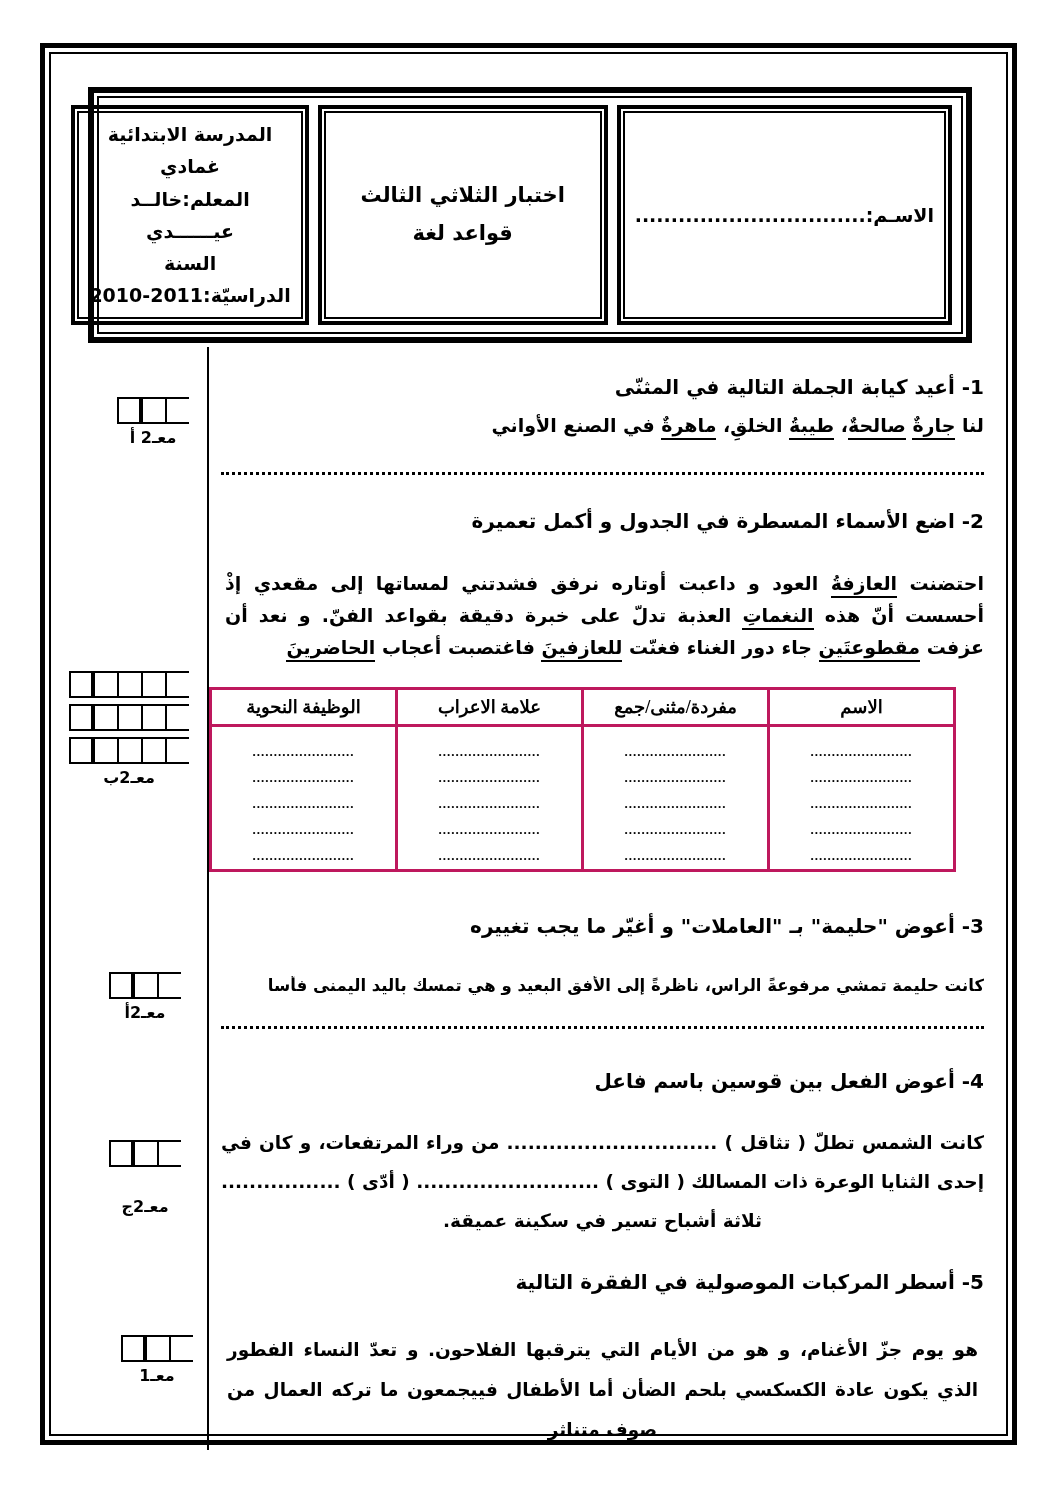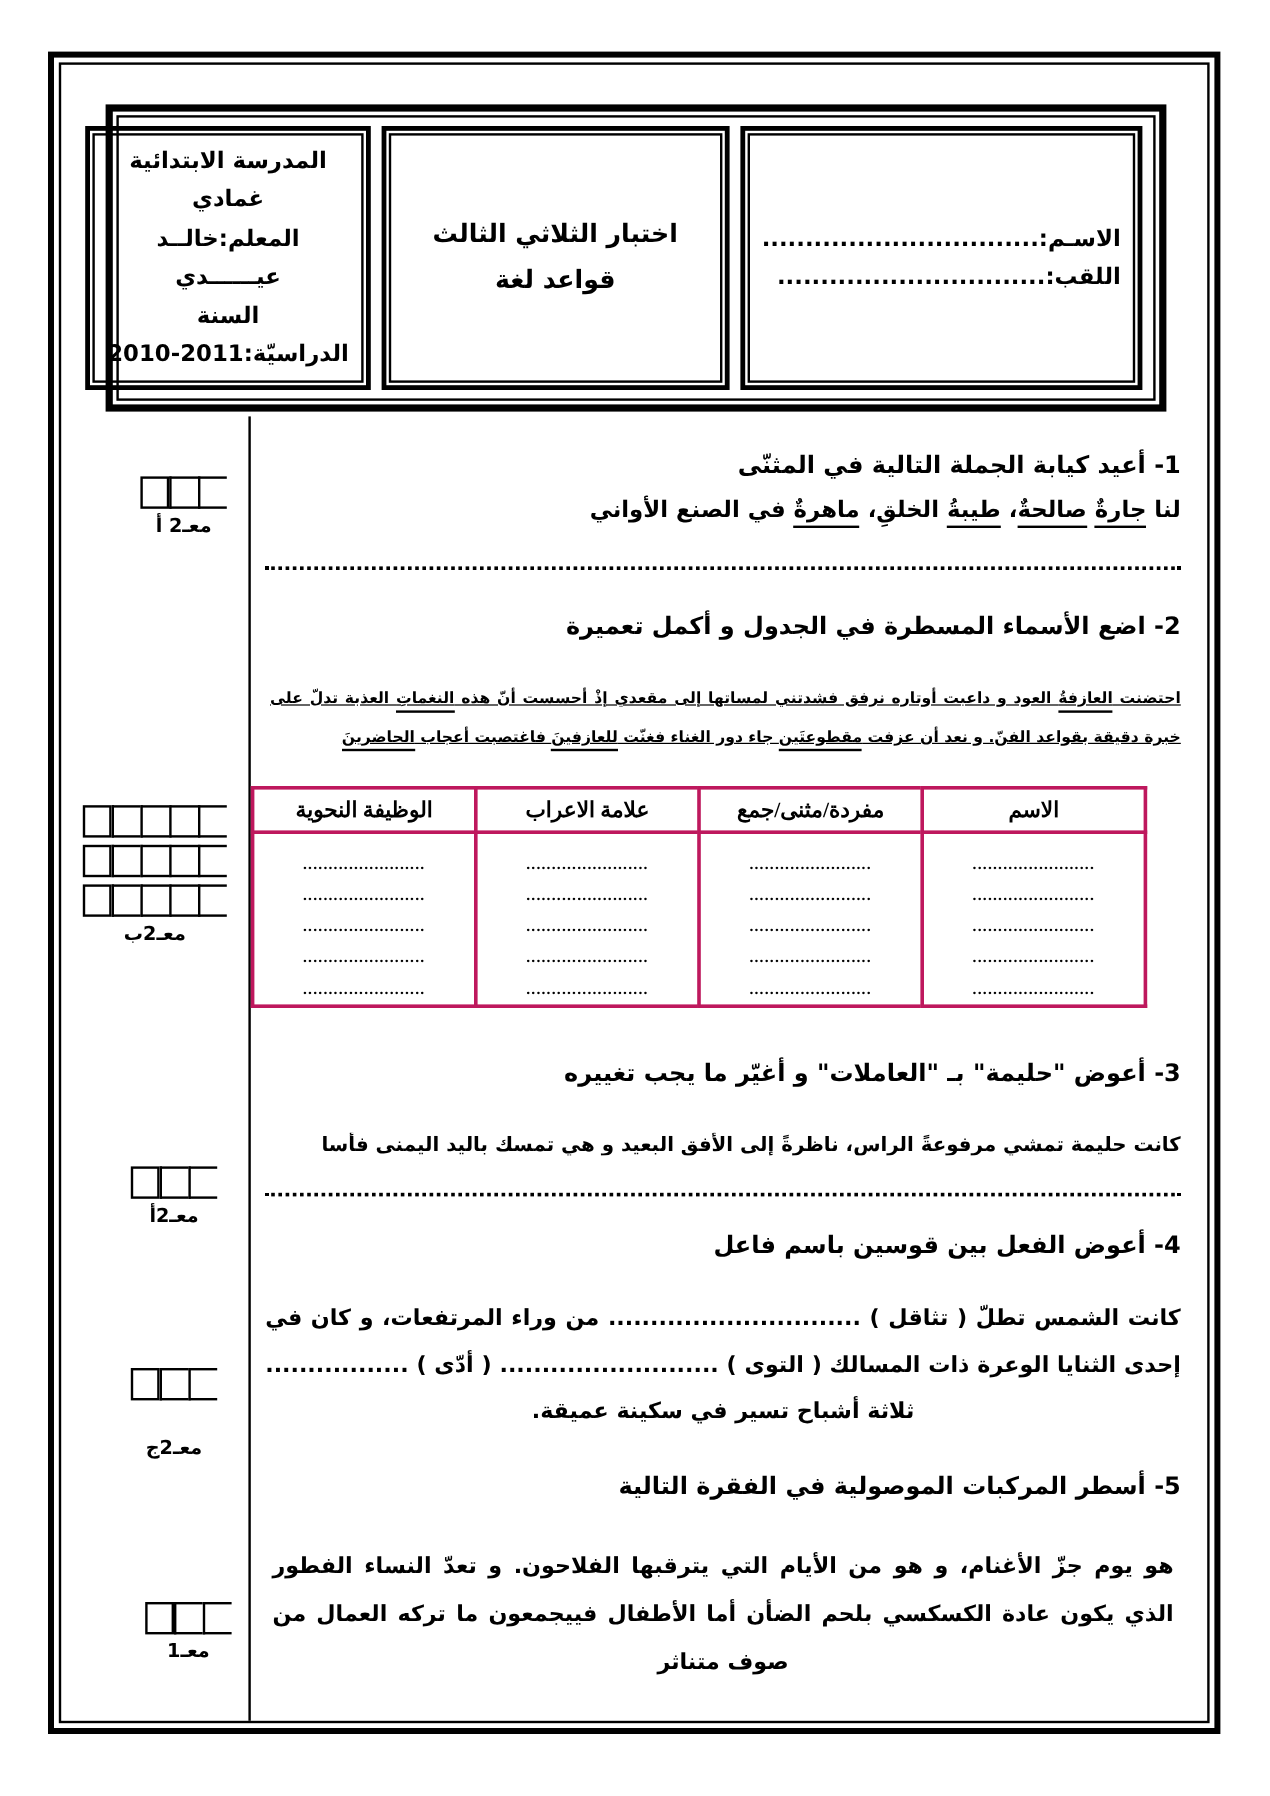--- a/index.html
+++ b/index.html
@@ -62,41 +62,41 @@
   #sb4 { left: 58px; top: 793px; gap: 26px; }
   #sb5 { left: 70px; top: 988px; }
   
   .q-title { font-size: 20px; font-weight: bold; }
   #q1-title { margin-top: 28px; }
   .q1-sentence { font-size: 19px; font-weight: bold; margin-top: 8px; line-height: 1.9; }
   .u { border-bottom: 2.5px solid #000; padding-bottom: 2px; }
   .dotline { border-bottom: 3px dotted #000; height: 18px; margin-top: 14px; }
   #q2-title { margin-top: 34px; }
   .q2-para {
-    font-size: 13px; font-weight: bold; margin-top: 34px;
-    line-height: 32px; text-align: justify; padding-left: 4px; text-decoration: underline;
+    font-size: 19px; font-weight: bold; margin-top: 34px;
+    line-height: 32px; text-align: justify; padding-left: 4px;
   }
   .grammar-table {
     border-collapse: collapse;
     margin-top: 24px; margin-right: 28px; margin-left: -12px;
     width: calc(100% - 16px);
     table-layout: fixed;
   }
   .grammar-table th, .grammar-table td { border: 3px solid #be185d; font-family: Liberation Serif, serif; }
   .grammar-table th { font-size: 18px; font-weight: bold; padding: 6px 4px; text-align: center; }
   .grammar-table td { height: 145px; vertical-align: top; padding-top: 12px; }
   .dotcell div {
     font-size: 13px; font-weight: bold; letter-spacing: 1px;
     text-align: center; line-height: 26px;
     overflow: hidden; white-space: nowrap;
   }
   #q3-title { margin-top: 42px; }
   .q3-sentence { font-size: 16.5px; font-weight: bold; margin-top: 38px; white-space: nowrap; overflow: hidden; }
   #dotline2 { margin-top: 16px; }
-  #q4-title { margin-top: 28px; }
+  #q4-title { margin-top: 40px; }
   .q4-para {
     font-size: 18.5px; font-weight: bold; margin-top: 30px;
     line-height: 39px; text-align: justify; text-align-last: center;
   }
   #q5-title { margin-top: 30px; }
   .q5-para {
     font-size: 18.5px; font-weight: bold; margin-top: 36px;
     line-height: 40px; text-align: justify; text-align-last: center;
     padding: 0 6px;
   }
@@ -107,21 +107,20 @@
 <div class="frame-outer">
   <div class="frame-inner">
 
     <div class="header-wrap">
       <div class="header-outer">
         <div class="header-inner">
 
           <div class="hbox student">
             <div class="hbox-in">
               <div>الاسـم:................................</div>
-              <div>اللقب:...............................</div>
             </div>
           </div>
 
           <div class="hbox exam">
             <div class="hbox-in">
               <div>اختبار الثلاثي الثالث</div>
               <div>قواعد لغة</div>
             </div>
           </div>
 

